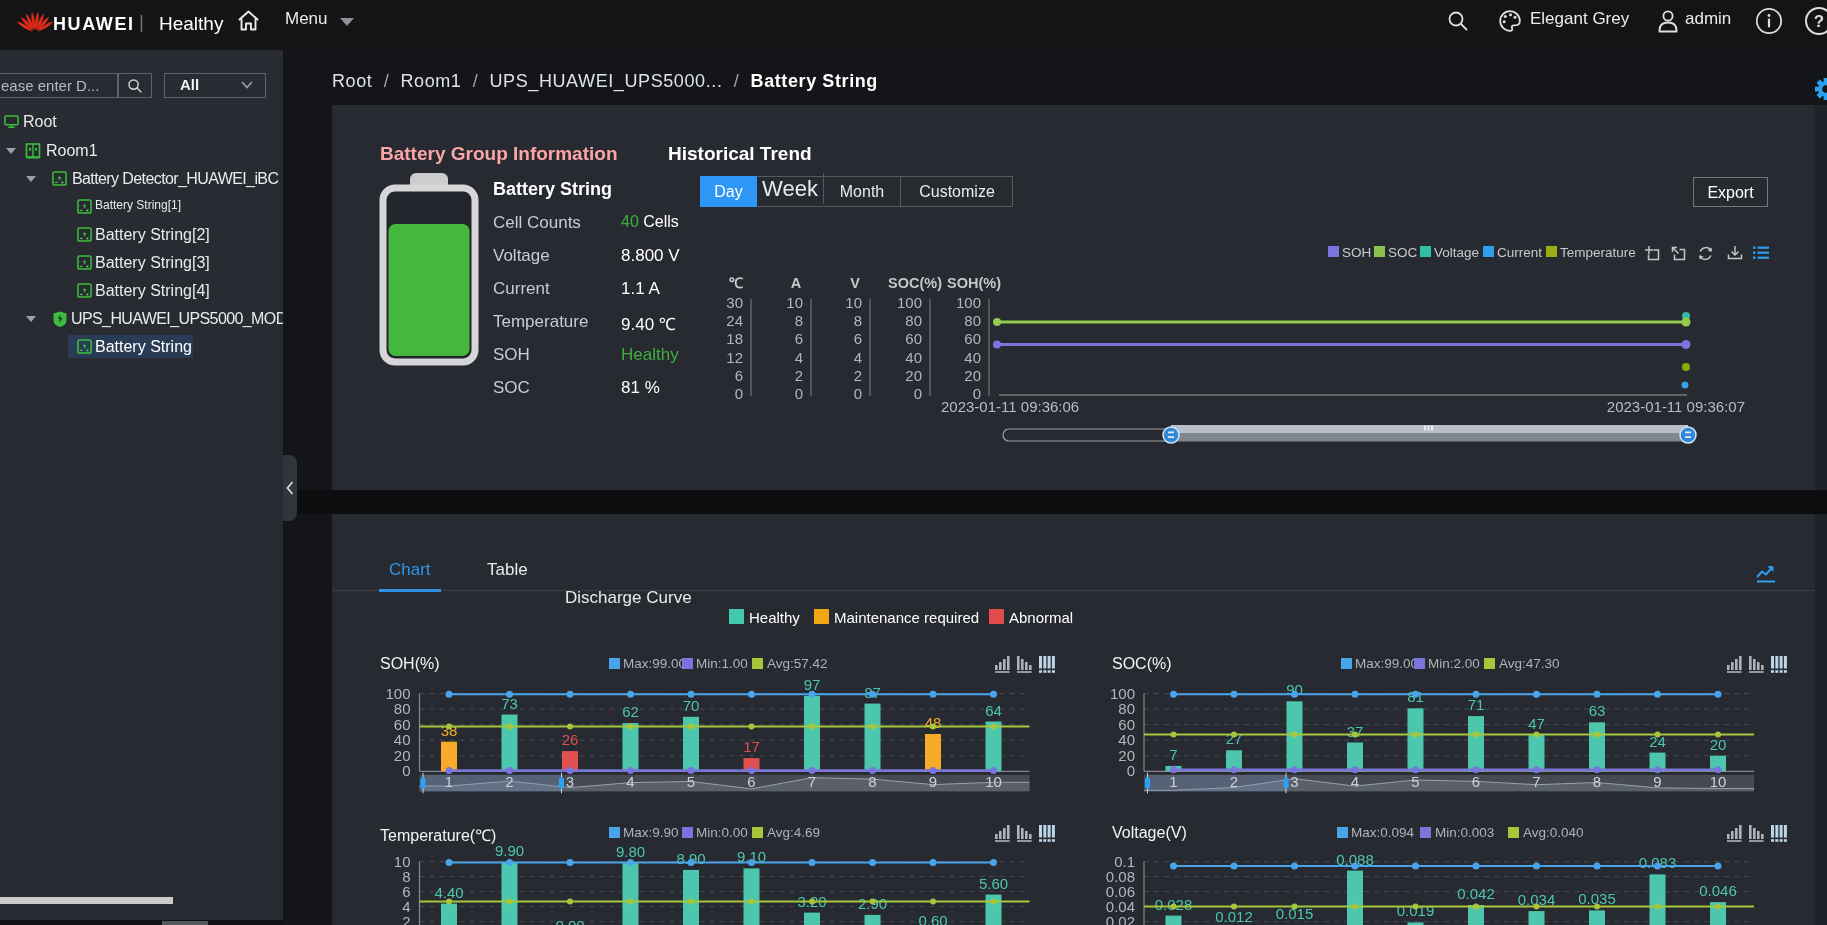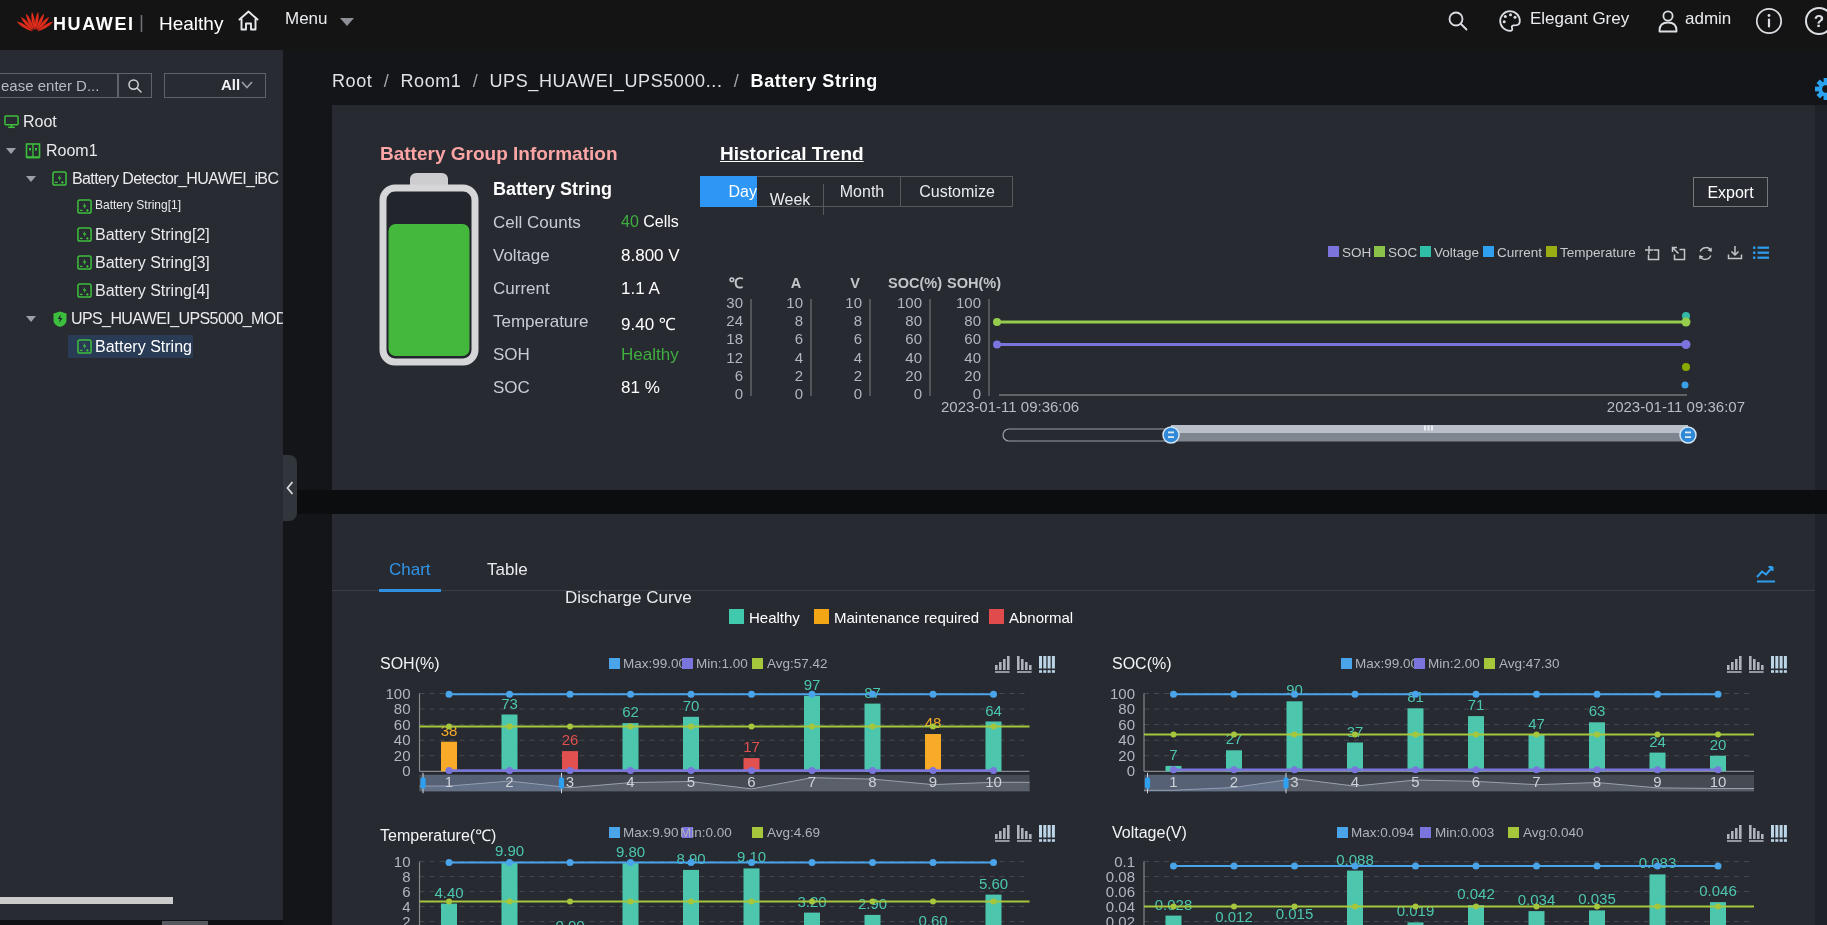--- a/index.html
+++ b/index.html
@@ -59,21 +59,21 @@
 </svg>
 <div class="abs" style="left:0;top:50px;width:283px;height:875px;background:#282b31;"></div>
 <div class="abs" style="left:-40px;top:73px;width:158px;height:25px;border:1px solid #5d636b;"></div>
 <div class="abs" style="left:1px;top:77px;color:#b6bbc2;font-size:15px;">ease enter D...</div>
 <div class="abs" style="left:118px;top:73px;width:34px;height:25px;border:1px solid #5d636b;"></div>
 <svg class="abs" style="left:127px;top:78px;" width="16" height="16" viewBox="0 0 16 16">
 <circle cx="6.6" cy="6.6" r="4.6" fill="none" stroke="#cfd3d8" stroke-width="1.5"></circle>
 <line x1="10" y1="10" x2="14" y2="14" stroke="#cfd3d8" stroke-width="1.5" stroke-linecap="round"></line>
 </svg>
 <div class="abs" style="left:164px;top:73px;width:102px;height:25px;border:1px solid #5d636b;"></div>
-<div class="abs" style="left:180px;top:76px;color:#f0f2f4;font-size:15px;font-weight:bold;margin-left:41px;">All</div>
+<div class="abs" style="left:180px;top:76px;color:#f0f2f4;font-size:15px;font-weight:bold;">All</div>
 <svg class="abs" style="left:240px;top:80px;" width="14" height="10" viewBox="0 0 14 10">
 <path d="M2 2 L7 7.5 L12 2" fill="none" stroke="#9aa0a7" stroke-width="1.6"></path>
 </svg>
 <div class="abs" style="left:68px;top:335px;width:125px;height:23px;background:#2a3c55;"></div>
 <svg class="abs" style="left:4px;top:114px;" width="15" height="15" viewBox="0 0 16 16">
 <rect x="1" y="2" width="14" height="9.5" rx="1" fill="none" stroke="#3dbf3d" stroke-width="1.6"></rect>
 <line x1="8" y1="11.5" x2="8" y2="14" stroke="#3dbf3d" stroke-width="1.6"></line>
 <line x1="4.5" y1="14.2" x2="11.5" y2="14.2" stroke="#3dbf3d" stroke-width="1.6"></line>
 </svg>
 <div class="abs" style="left:23px;top:113px;color:#e9ebee;font-size:16px;">Root</div>
@@ -160,42 +160,42 @@
       <rect x="-2.4" y="-11" width="4.8" height="6" transform="rotate(225)" fill="#2aa3f2"></rect>
       <rect x="-2.4" y="-11" width="4.8" height="6" transform="rotate(270)" fill="#2aa3f2"></rect>
       <rect x="-2.4" y="-11" width="4.8" height="6" transform="rotate(315)" fill="#2aa3f2"></rect>
 <circle cx="0" cy="0" r="7.5" fill="#2aa3f2"></circle>
 <circle cx="0" cy="0" r="3.8" fill="#131519"></circle>
     </g>
 </svg>
 <div class="abs" style="left:332px;top:105px;width:1483px;height:385px;background:#272a31;"></div>
 <div class="abs" style="left:283px;top:490px;width:1544px;height:24px;background:#0c0d0f;"></div>
 <div class="abs" style="left:380px;top:143px;color:#fca5a5;font-size:19px;font-weight:600;">Battery Group Information</div>
-<div class="abs" style="left:720px;top:143px;color:#fff;font-size:19px;font-weight:600;text-decoration:underline;">Historical Trend</div>
+<div class="abs" style="left:668px;top:143px;color:#fff;font-size:19px;font-weight:600;">Historical Trend</div>
 <svg class="abs" style="left:378px;top:171px;" width="102" height="196" viewBox="0 0 102 196">
 <rect x="32" y="2" width="38" height="20" rx="6" fill="#cdcdcf"></rect>
 <rect x="5" y="17" width="92" height="174" rx="12" fill="#22252b" stroke="#d6d6d8" stroke-width="7"></rect>
 <rect x="10.5" y="53" width="81" height="132" rx="7" fill="#44b83c"></rect>
 </svg>
 <div class="abs" style="left:493px;top:179px;color:#fff;font-size:18px;font-weight:bold;">Battery String</div>
 <div class="abs" style="left:493px;top:213px;color:#c8ccd2;font-size:17px;">Cell Counts</div>
 <div class="abs" style="left:621px;top:213px;color:#fff;font-size:16px;"><span style="color:#3fae3f;">40</span> Cells</div>
 <div class="abs" style="left:493px;top:246px;color:#c8ccd2;font-size:17px;">Voltage</div>
 <div class="abs" style="left:621px;top:246px;color:#fff;font-size:17px;">8.800 V</div>
 <div class="abs" style="left:493px;top:279px;color:#c8ccd2;font-size:17px;">Current</div>
 <div class="abs" style="left:621px;top:279px;color:#fff;font-size:17px;">1.1 A</div>
 <div class="abs" style="left:493px;top:312px;color:#c8ccd2;font-size:17px;">Temperature</div>
 <div class="abs" style="left:621px;top:312px;color:#fff;font-size:17px;">9.40 ℃</div>
 <div class="abs" style="left:493px;top:345px;color:#c8ccd2;font-size:17px;">SOH</div>
 <div class="abs" style="left:621px;top:345px;color:#fff;font-size:17px;"><span style="color:#3fae3f;">Healthy</span></div>
 <div class="abs" style="left:493px;top:378px;color:#c8ccd2;font-size:17px;">SOC</div>
 <div class="abs" style="left:621px;top:378px;color:#fff;font-size:17px;">81 %</div>
 <div class="abs" style="left:700px;top:176px;width:313px;height:31px;border:1px solid #56595e;"></div>
-<div class="abs" style="left:700px;top:176px;width:57px;height:31px;background:#2e97f5;color:#fff;font-size:16px;text-align:right;line-height:31px;">Day</div>
-<div class="abs" style="left:757px;top:184px;width:67px;height:31px;border-right:1px solid #56595e;color:#e9ebee;font-size:16px;text-align:center;line-height:31px;">Week</div>
+<div class="abs" style="left:700px;top:176px;width:57px;height:31px;background:#2e97f5;color:#fff;font-size:16px;text-align:center;line-height:31px;">Day</div>
+<div class="abs" style="left:757px;top:173px;width:67px;height:31px;border-right:1px solid #56595e;color:#e9ebee;font-size:22px;text-align:center;line-height:31px;">Week</div>
 <div class="abs" style="left:824px;top:176px;width:77px;height:31px;border-right:1px solid #56595e;color:#e9ebee;font-size:16px;text-align:center;line-height:31px;">Month</div>
 <div class="abs" style="left:901px;top:176px;width:112px;height:31px;color:#e9ebee;font-size:16px;text-align:center;line-height:31px;">Customize</div>
 <div class="abs" style="left:1693px;top:177px;width:75px;height:30px;border:1px solid #75797e;color:#fff;font-size:16px;text-align:center;line-height:29px;">Export</div>
 <div class="abs" style="left:1328px;top:246px;width:11px;height:11px;background:#7b74dd;"></div>
 <div class="abs" style="left:1342px;top:245px;color:#c6cacf;font-size:13.5px;">SOH</div>
 <div class="abs" style="left:1374px;top:246px;width:11px;height:11px;background:#8bc34a;"></div>
 <div class="abs" style="left:1388px;top:245px;color:#c6cacf;font-size:13.5px;">SOC</div>
 <div class="abs" style="left:1420px;top:246px;width:11px;height:11px;background:#2fbfa7;"></div>
 <div class="abs" style="left:1434px;top:245px;color:#c6cacf;font-size:13.5px;">Voltage</div>
 <div class="abs" style="left:1483px;top:246px;width:11px;height:11px;background:#2f9ff0;"></div>
@@ -547,21 +547,21 @@
     <text x="1476.0" y="787.3" font-size="15" fill="#ced2d8" text-anchor="middle" font-family="Liberation Sans">6</text>
     <text x="1536.5" y="787.3" font-size="15" fill="#ced2d8" text-anchor="middle" font-family="Liberation Sans">7</text>
     <text x="1597.0" y="787.3" font-size="15" fill="#ced2d8" text-anchor="middle" font-family="Liberation Sans">8</text>
     <text x="1657.5" y="787.3" font-size="15" fill="#ced2d8" text-anchor="middle" font-family="Liberation Sans">9</text>
     <text x="1718.0" y="787.3" font-size="15" fill="#ced2d8" text-anchor="middle" font-family="Liberation Sans">10</text>
   </svg>
 <div class="abs" style="left:380px;top:824px;color:#f2f4f6;font-size:16px;">Temperature(℃)</div>
 <div class="abs" style="left:609px;top:827px;width:11px;height:11px;background:#4aa4ea;"></div>
 <div class="abs" style="left:623px;top:825px;color:#aeb3ba;font-size:13.5px;">Max:9.90</div>
 <div class="abs" style="left:682px;top:827px;width:11px;height:11px;background:#7a74dd;"></div>
-<div class="abs" style="left:680px;top:825px;color:#aeb3ba;font-size:13.5px;">Min:0.00</div>
+<div class="abs" style="left:696px;top:825px;color:#aeb3ba;font-size:13.5px;">Min:0.00</div>
 <div class="abs" style="left:752px;top:827px;width:11px;height:11px;background:#a6c63c;"></div>
 <div class="abs" style="left:767px;top:825px;color:#aeb3ba;font-size:13.5px;">Avg:4.69</div>
 <svg class="abs" style="left:995px;top:825px;" width="60" height="17" viewBox="0 0 60 17">
 <g fill="#aeb3ba">
 <rect x="0" y="9" width="2.6" height="5"></rect>
       <rect x="4" y="6" width="2.6" height="8"></rect>
       <rect x="8" y="3" width="2.6" height="11"></rect>
       <rect x="12" y="0" width="2.6" height="14"></rect>
 <rect x="0" y="15.2" width="14.6" height="1.6"></rect>
 </g>

